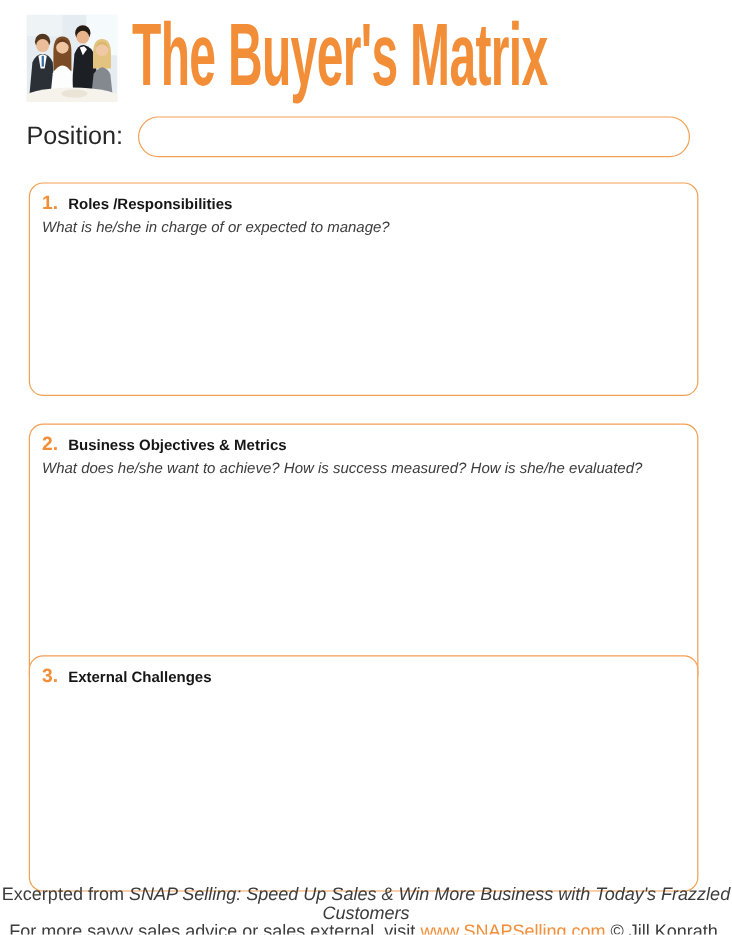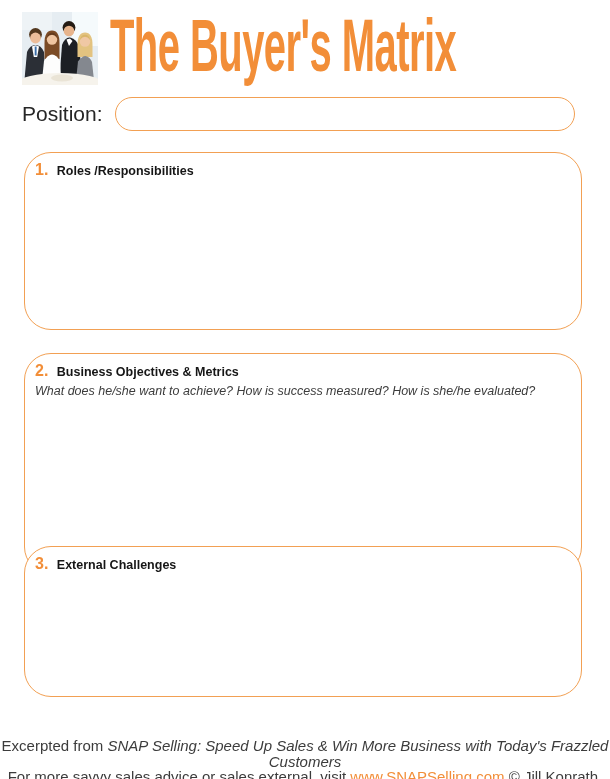--- a/index.html
+++ b/index.html
@@ -65,27 +65,27 @@
     font-size: 15px;
     color: var(--text-dark);
   }
 
   
   .box {
     position: absolute;
     left: 24px;
     width: 558px;
     border: 1.6px solid var(--box-border);
-    border-radius: 27px;
+    border-radius: 12px;
     background: #ffffff;
     padding: 8px 14px 8px 10px;
   }
   .box-1 { top: 152px; height: 178px; }
   .box-2 { top: 353px; height: 221px; }
-  .box-3 { top: 546px; height: 151px; }
+  .box-3 { top: 546px; height: 197px; }
   .box-head { line-height: 18px; }
   .section-number {
     color: var(--accent);
     font-weight: bold;
     font-size: 16px;
     margin-right: 4px;
   }
   .section-title {
     color: #161616;
     font-weight: bold;
@@ -170,20 +170,21 @@
   </h1>
 
   <label class="position-label">Position:</label>
   <input class="position-input" type="text" value="" style="">
 
   <section class="box box-1">
     <div class="box-head">
       <span class="section-number">1.</span>
       <span class="section-title">Roles /Responsibilities</span>
     </div>
+    <div class="section-question">What is he/she in charge of or expected to manage?</div>
     <textarea class="answer" style=""></textarea>
   </section>
 
   <section class="box box-2">
     <div class="box-head">
       <span class="section-number">2.</span>
       <span class="section-title">Business Objectives &amp; Metrics</span>
     </div>
     <div class="section-question">What does he/she want to achieve? How is success measured? How is she/he evaluated?</div>
     <textarea class="answer" style=""></textarea>

